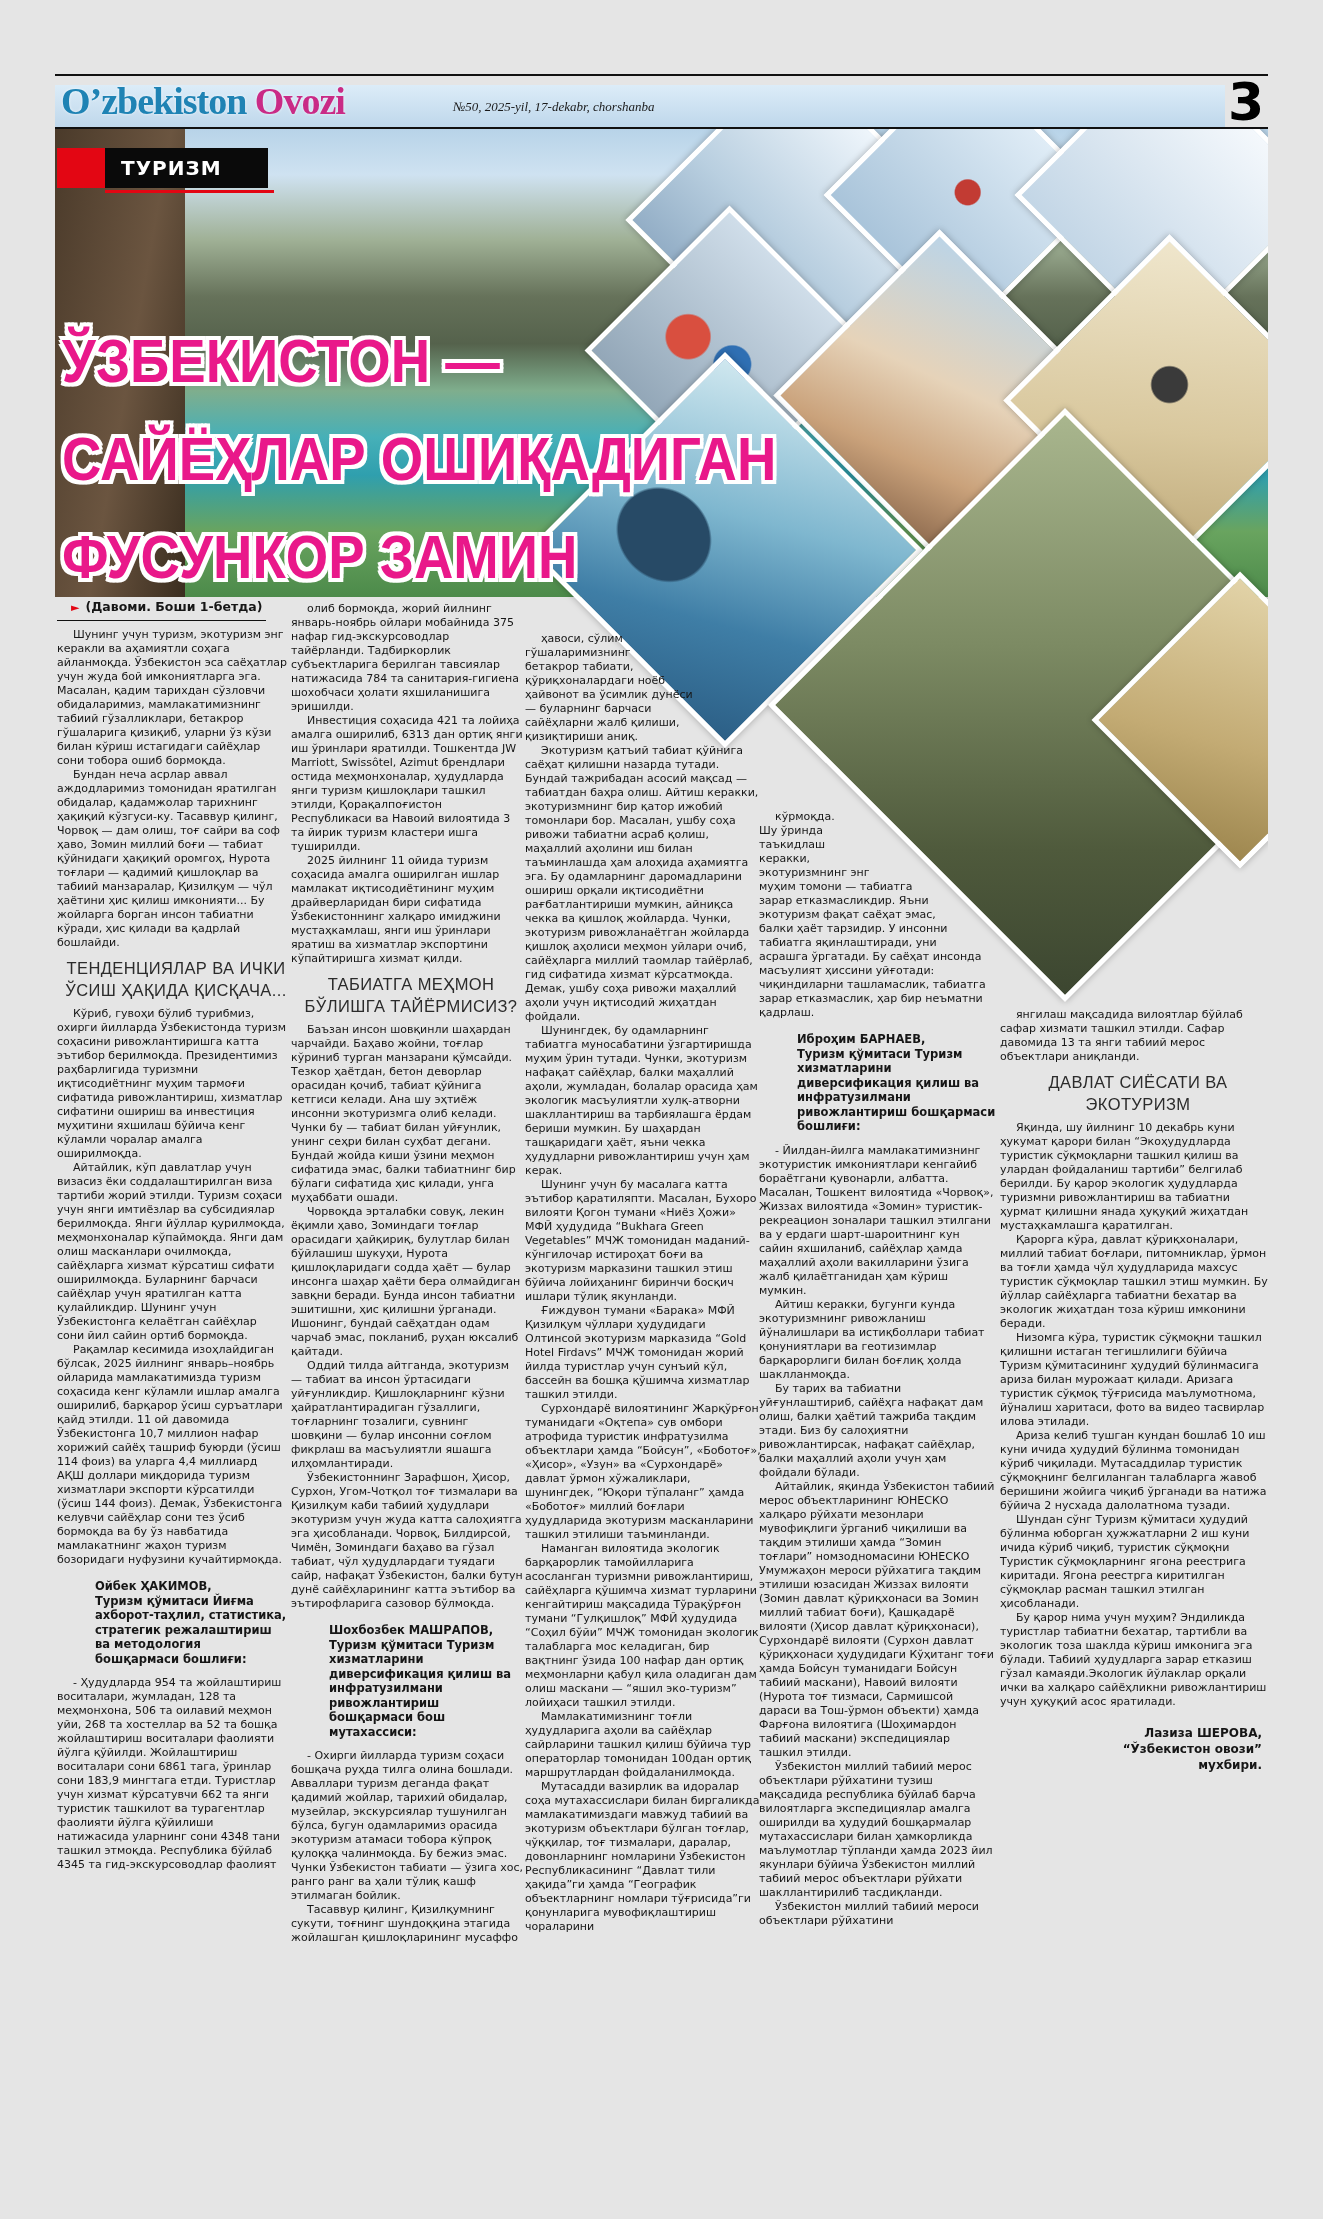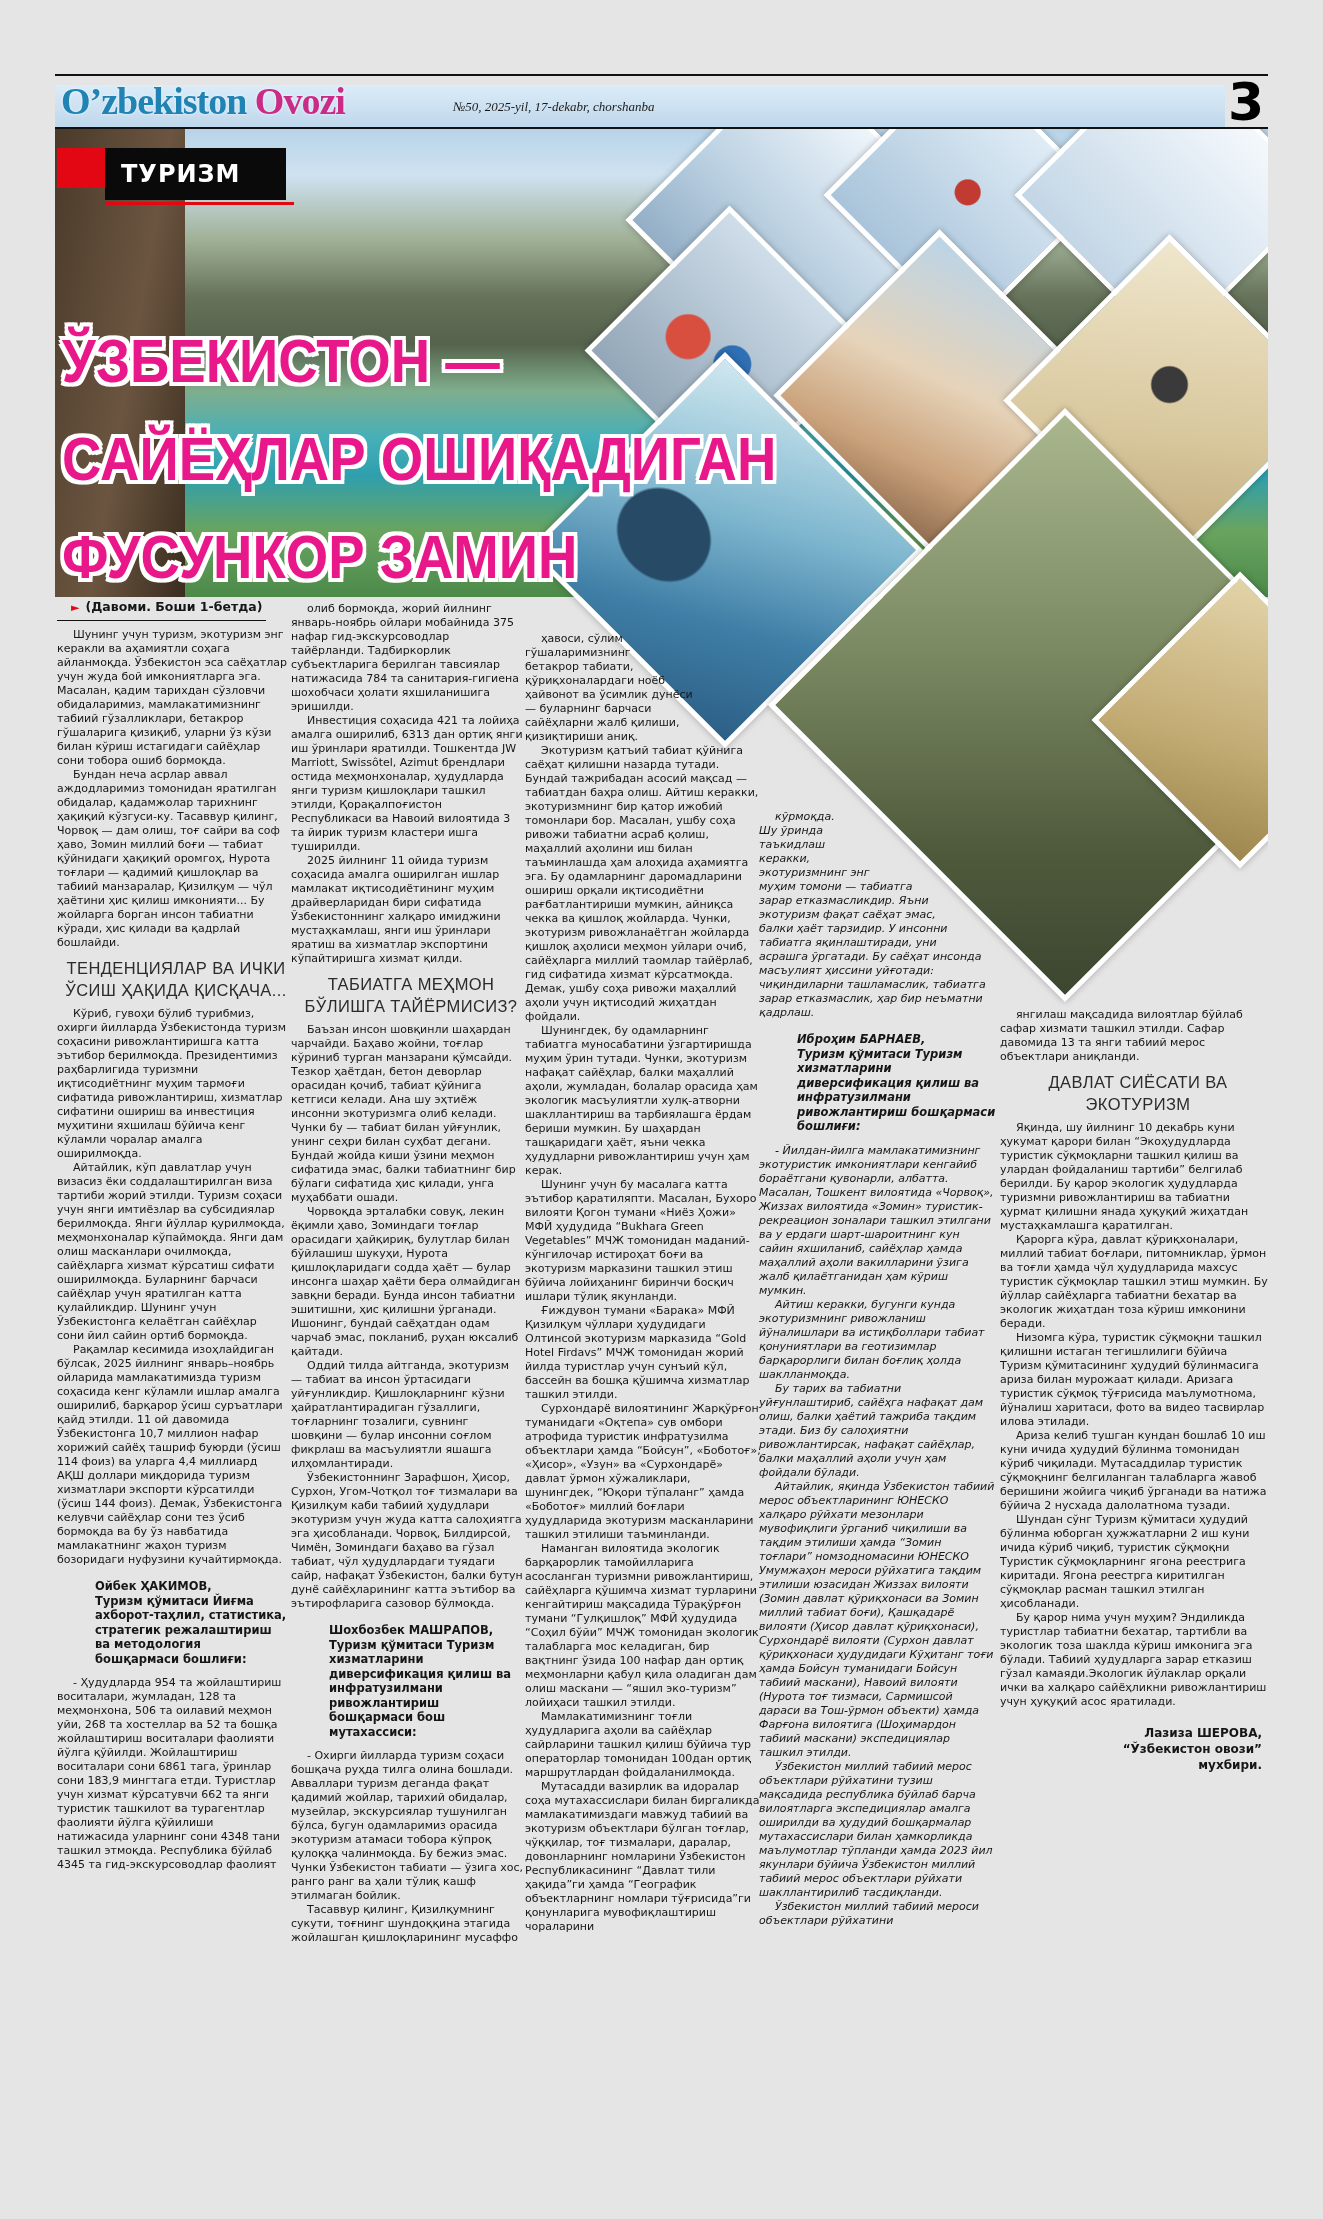--- a/index.html
+++ b/index.html
@@ -42,22 +42,22 @@
   .pc-mosque{left:530px;top:282px;width:270px;height:270px;
      background:radial-gradient(ellipse at 30% 62%,#274a66 0 18%,transparent 19%),
                 linear-gradient(150deg,#cfe7ef 0%,#7fb7cf 40%,#3f7ea6 70%,#2c5f86 100%);}
   .pc-deer{left:800px;top:367px;width:410px;height:410px;
      background:linear-gradient(135deg,#a9b68e 0%,#7c8a63 40%,#4f5a3c 75%,#3c4630 100%);}
   .pc-fawn{left:1080px;top:487px;width:200px;height:200px;
      background:linear-gradient(150deg,#e2d3a8,#c3ab74 60%,#9e874f);}
   
   .tag{position:absolute;left:57px;top:148px;display:flex;z-index:5;}
   .tag-red{width:48px;height:40px;background:#e30613;}
-  .tag-black{position:relative;height:52px;background:#0a0a0a;color:#fff;font-weight:bold;
-      font-size:24px;letter-spacing:1px;display:flex;align-items:center;padding:0 46px 0 16px;}
+  .tag-black{position:relative;height:40px;background:#0a0a0a;color:#fff;font-weight:bold;
+      font-size:20px;letter-spacing:1px;display:flex;align-items:center;padding:0 46px 0 16px;}
   .tag-black:after{content:"";position:absolute;left:0;bottom:-5px;width:104%;height:3px;background:#e30613;}
   
   .headline{position:absolute;left:62px;top:312px;z-index:5;}
   .hl{font-family:"Liberation Sans",sans-serif;font-weight:800;font-size:62px;line-height:98px;
       color:#e9188a;white-space:nowrap;transform:scaleX(.88);transform-origin:left top;
       text-shadow:-4px -4px 0 #fff,4px -4px 0 #fff,-4px 4px 0 #fff,4px 4px 0 #fff,
                   0 -4px 0 #fff,0 4px 0 #fff,-4px 0 0 #fff,4px 0 0 #fff;}
   
   .col{position:absolute;font-size:11px;line-height:14px;z-index:6;text-align:left;}
   .para{margin:0;text-indent:16px;}
@@ -154,21 +154,21 @@
     <p class="para">Экотуризм қатъий табиат қўйнига саёҳат қилишни назарда тутади. Бундай тажрибадан асосий мақсад — табиатдан баҳра олиш. Айтиш керакки, экотуризмнинг бир қатор ижобий томонлари бор. Масалан, ушбу соҳа ривожи табиатни асраб қолиш, маҳаллий аҳолини иш билан таъминлашда ҳам алоҳида аҳамиятга эга. Бу одамларнинг даромадларини ошириш орқали иқтисодиётни рағбатлантириши мумкин, айниқса чекка ва қишлоқ жойларда. Чунки, экотуризм ривожланаётган жойларда қишлоқ аҳолиси меҳмон уйлари очиб, сайёҳларга миллий таомлар тайёрлаб, гид сифатида хизмат кўрсатмоқда. Демак, ушбу соҳа ривожи маҳаллий аҳоли учун иқтисодий жиҳатдан фойдали.</p>
     <p class="para">Шунингдек, бу одамларнинг табиатга муносабатини ўзгартиришда муҳим ўрин тутади. Чунки, экотуризм нафақат сайёҳлар, балки маҳаллий аҳоли, жумладан, болалар орасида ҳам экологик масъулиятли хулқ-атворни шакллантириш ва тарбиялашга ёрдам бериши мумкин. Бу шаҳардан ташқаридаги ҳаёт, яъни чекка ҳудудларни ривожлантириш учун ҳам керак.</p>
     <p class="para">Шунинг учун бу масалага катта эътибор қаратиляпти. Масалан, Бухоро вилояти Қогон тумани «Ниёз Ҳожи» МФЙ ҳудудида “Bukhara Green Vegetables” МЧЖ томонидан маданий-кўнгилочар истироҳат боғи ва экотуризм марказини ташкил этиш бўйича лойиҳанинг биринчи босқич ишлари тўлиқ якунланди.</p>
     <p class="para">Ғиждувон тумани «Барака» МФЙ Қизилқум чўллари ҳудудидаги Олтинсой экотуризм марказида “Gold Hotel Firdavs” МЧЖ томонидан жорий йилда туристлар учун сунъий кўл, бассейн ва бошқа қўшимча хизматлар ташкил этилди.</p>
     <p class="para">Сурхондарё вилоятининг Жарқўрғон туманидаги «Оқтепа» сув омбори атрофида туристик инфратузилма объектлари ҳамда “Бойсун”, «Боботоғ», «Ҳисор», «Узун» ва «Сурхондарё» давлат ўрмон хўжаликлари, шунингдек, “Юқори тўпаланг” ҳамда «Боботоғ» миллий боғлари ҳудудларида экотуризм масканларини ташкил этилиши таъминланди.</p>
     <p class="para">Наманган вилоятида экологик барқарорлик тамойилларига асосланган туризмни ривожлантириш, сайёҳларга қўшимча хизмат турларини кенгайтириш мақсадида Тўрақўрғон тумани “Гулқишлоқ” МФЙ ҳудудида “Соҳил бўйи” МЧЖ томонидан экологик талабларга мос келадиган, бир вақтнинг ўзида 100 нафар дан ортиқ меҳмонларни қабул қила оладиган дам олиш маскани — “яшил эко-туризм” лойиҳаси ташкил этилди.</p>
     <p class="para">Мамлакатимизнинг тоғли ҳудудларига аҳоли ва сайёҳлар сайрларини ташкил қилиш бўйича тур операторлар томонидан 100дан ортиқ маршрутлардан фойдаланилмоқда.</p>
     <p class="para">Мутасадди вазирлик ва идоралар соҳа мутахассислари билан биргаликда мамлакатимиздаги мавжуд табиий ва экотуризм объектлари бўлган тоғлар, чўққилар, тоғ тизмалари, даралар, довонларнинг номларини Ўзбекистон Республикасининг “Давлат тили ҳақида”ги ҳамда “Географик объектларнинг номлари тўғрисида”ги қонунларига мувофиқлаштириш чораларини</p>
   </div>
 
-  <div class="col" style="left:759px;top:810px;width:238px;font-style:italic;">
+  <div class="col" style="left:759px;top:810px;width:238px;">
     <div class="step" style="width:150px"></div>
     <div class="step" style="width:135px"></div>
     <div class="step" style="width:120px"></div>
     <div class="step" style="width:105px"></div>
     <div class="step" style="width:90px"></div>
     <div class="step" style="width:75px"></div>
     <div class="step" style="width:60px"></div>
     <div class="step" style="width:45px"></div>
     <div class="step" style="width:30px"></div>
     <div class="step" style="width:15px"></div>

